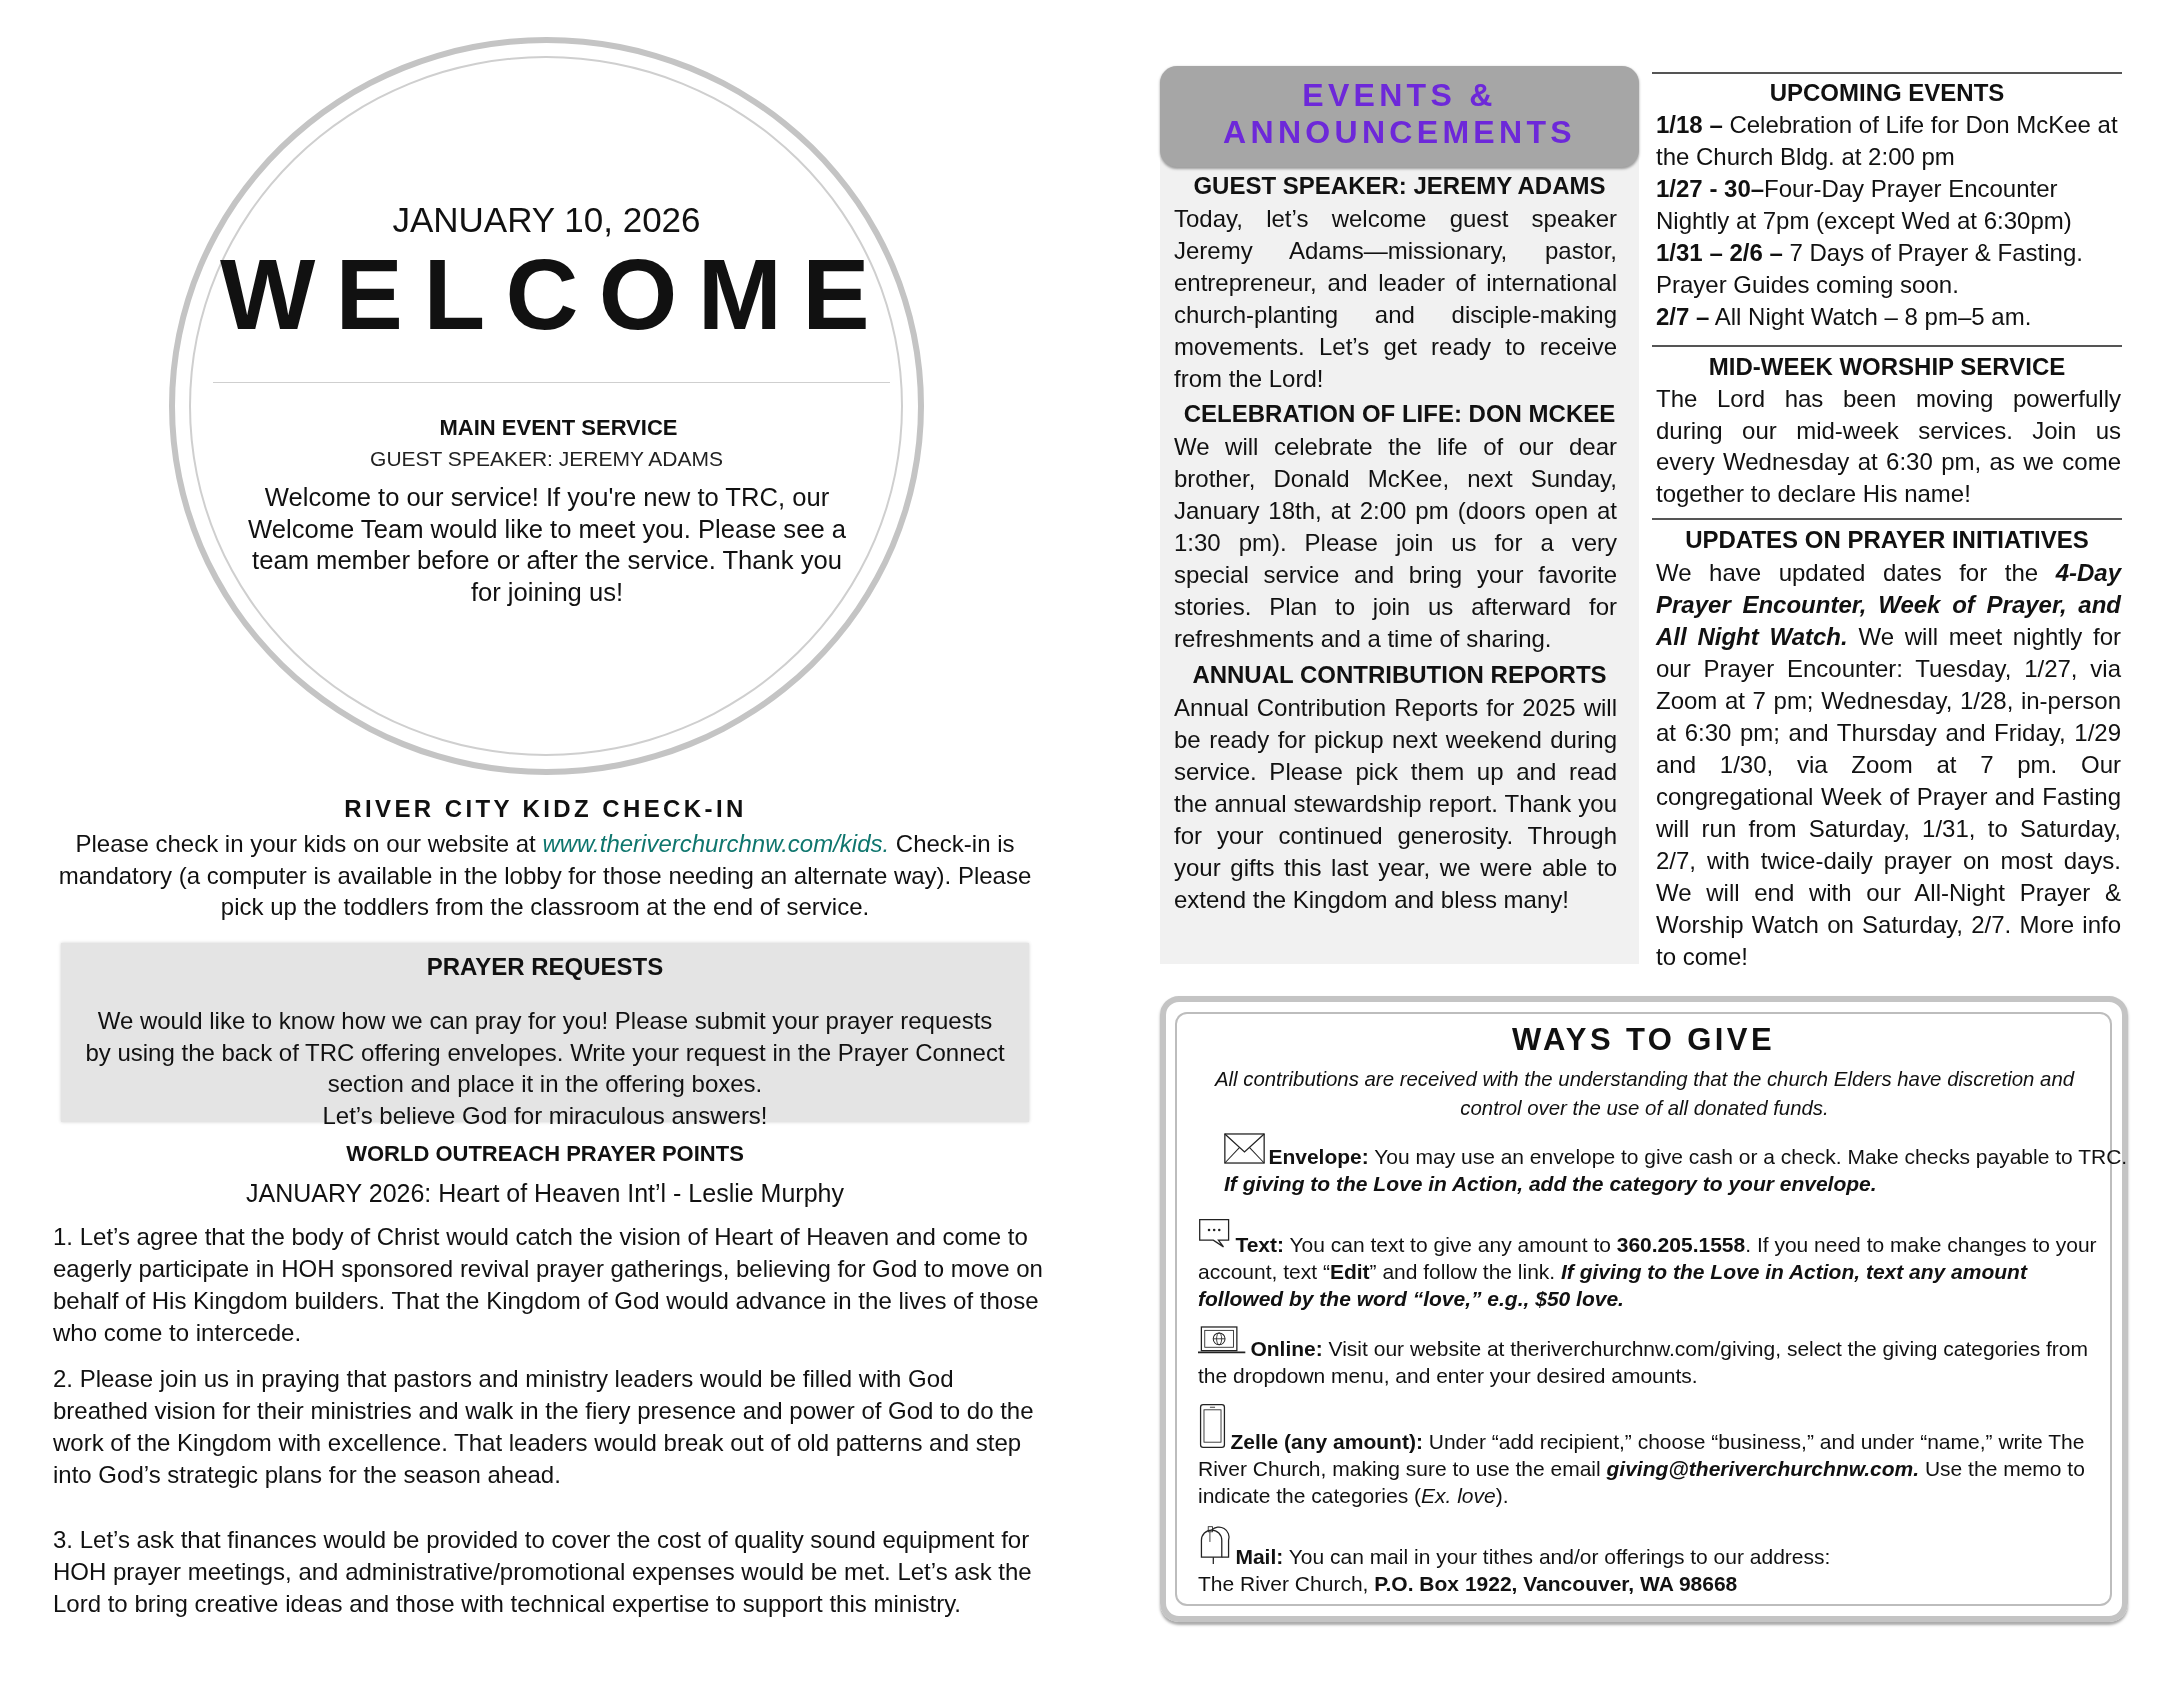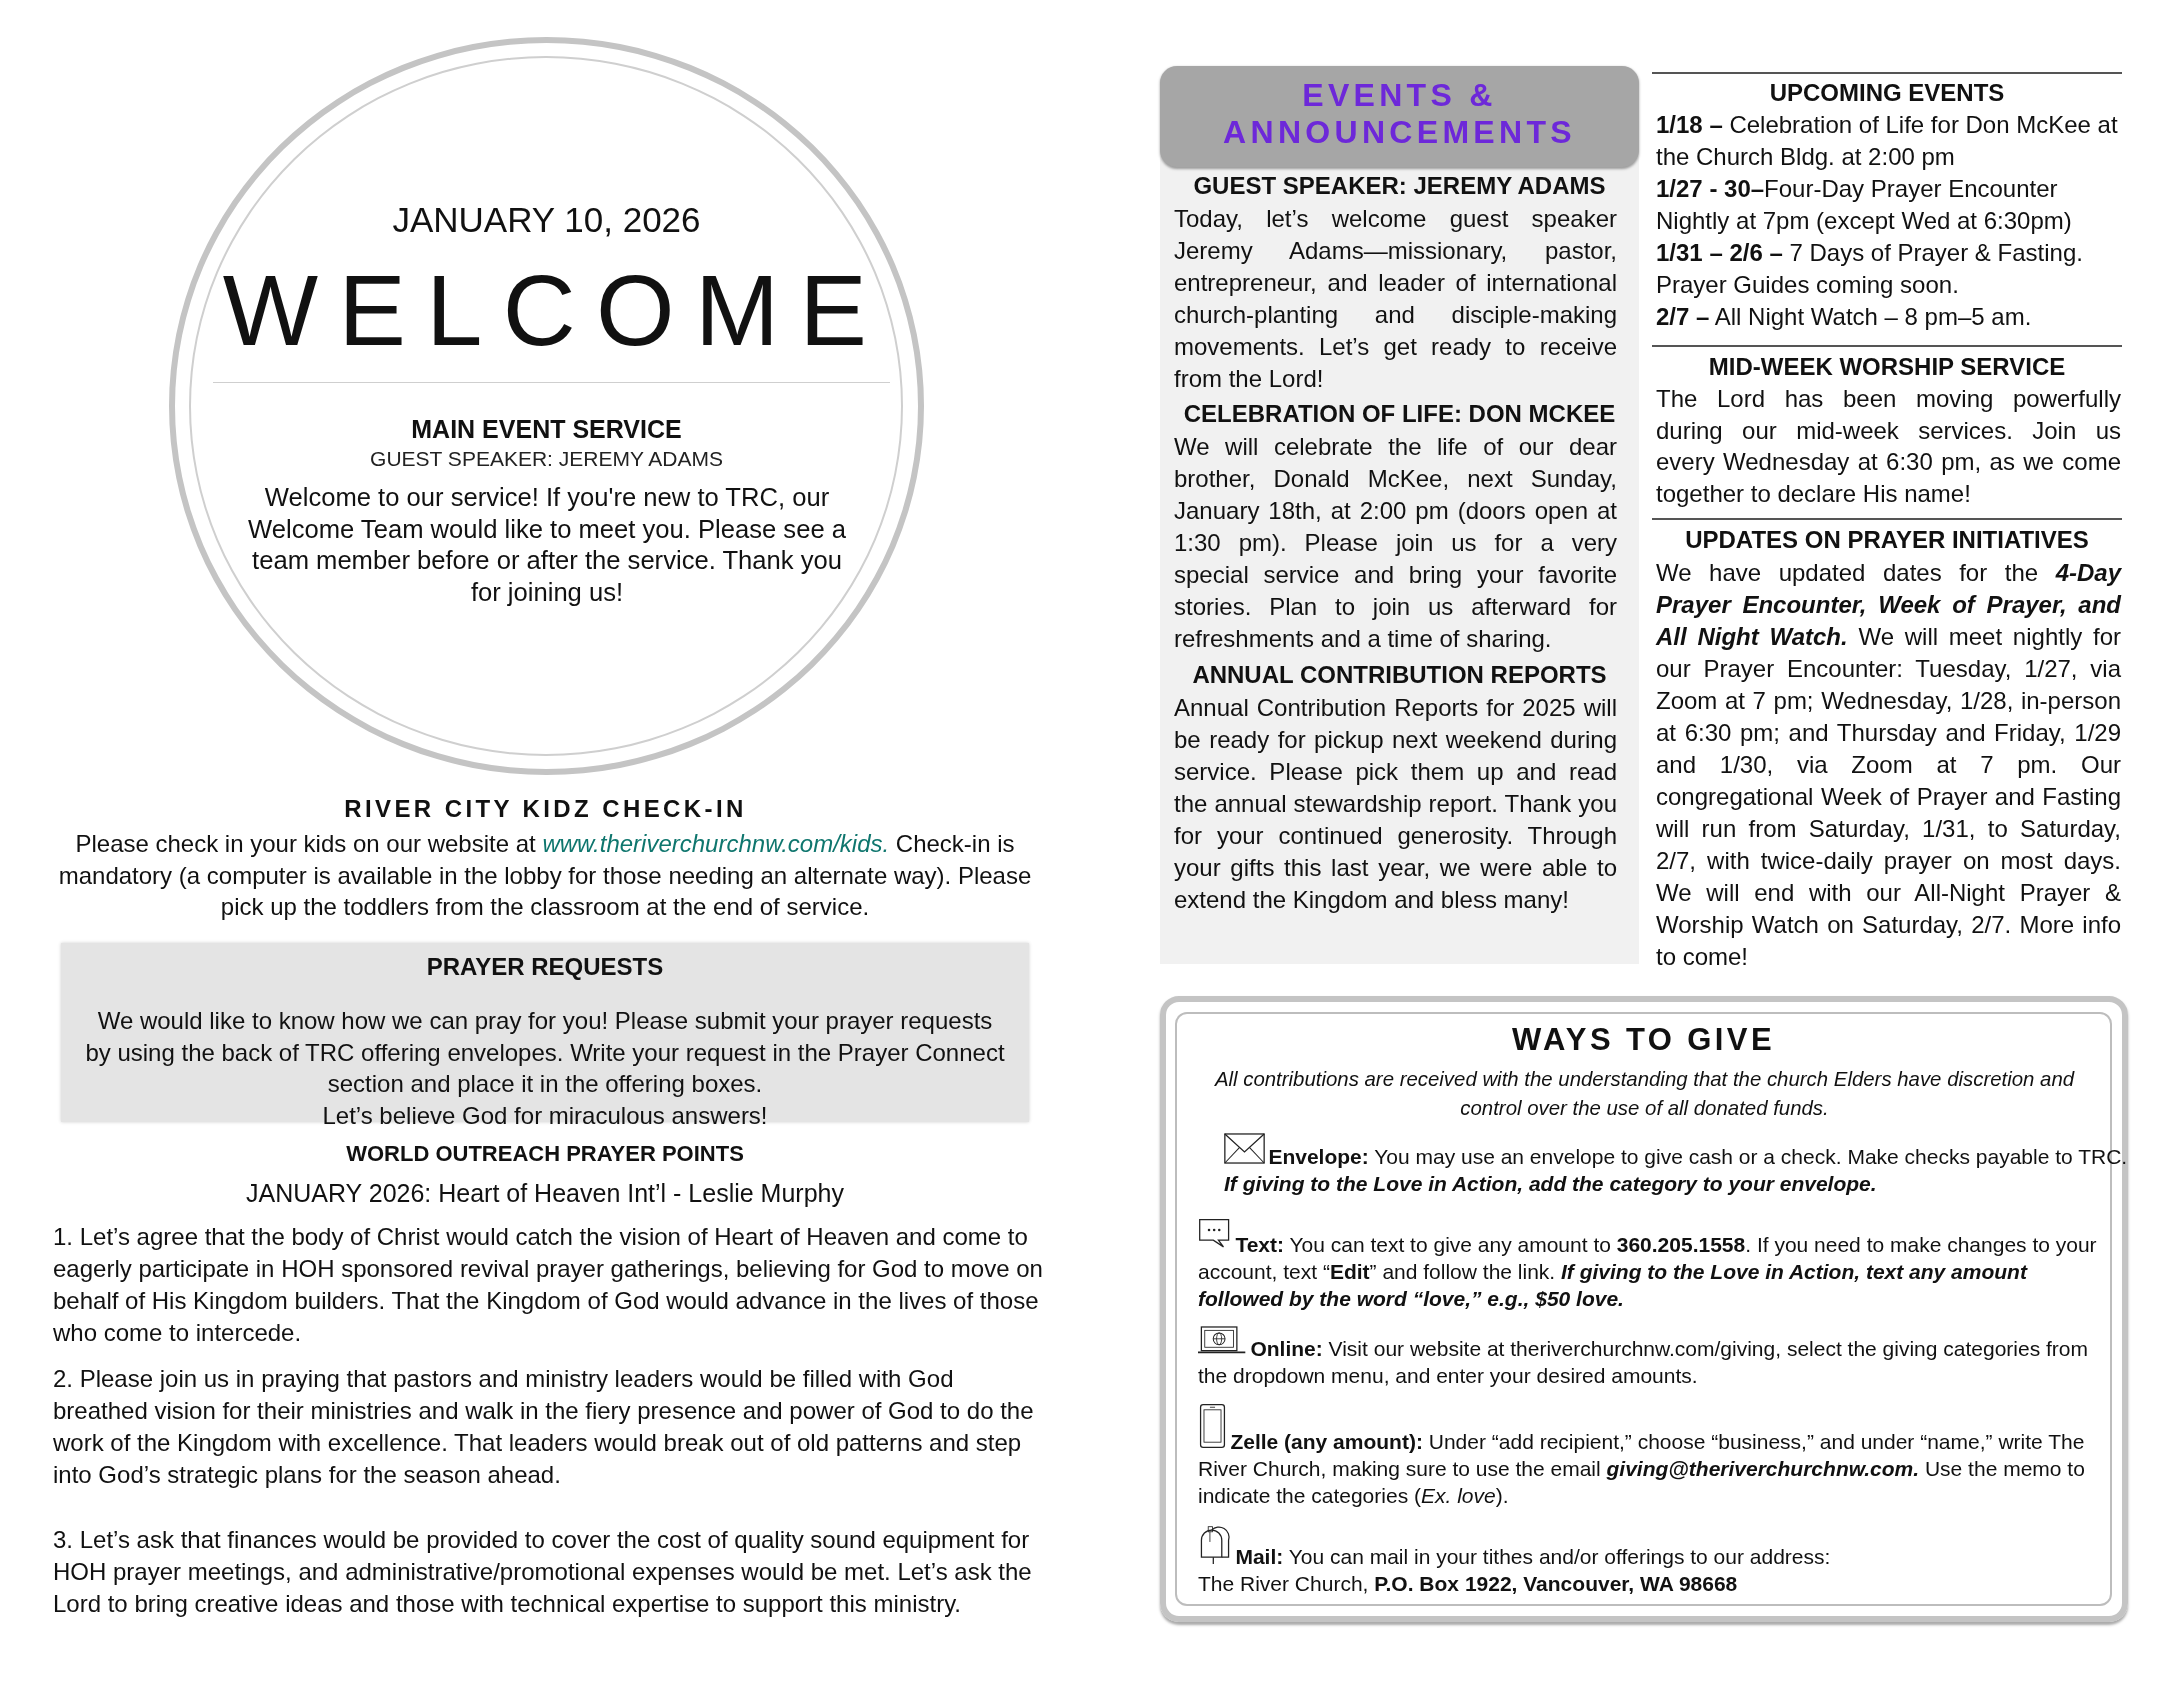--- a/index.html
+++ b/index.html
@@ -8,23 +8,23 @@
   .abs { position:absolute; }
   .center { text-align:center; }
   .just { text-align:justify; }
 
   
   #circle-outer { left:169px; top:37px; width:755px; height:738px; border-radius:50%;
     border:6.8px solid #c4c4c4; box-sizing:border-box; }
   #circle-inner { left:189px; top:56px; width:714px; height:700px; border-radius:50%;
     border:2.6px solid #cfcfcf; box-sizing:border-box; }
   #date { left:170px; top:200px; width:753px; font-size:35px; letter-spacing:0px; }
-  #welcome { left:170px; top:253px; width:753px; font-size:101px; letter-spacing:20.4px; font-weight:400; padding-left:17px; box-sizing:border-box;}
+  #welcome { left:170px; top:237px; width:753px; font-size:101px; letter-spacing:20.4px; font-weight:700; padding-left:17px; box-sizing:border-box;}
   #circle-rule { left:213px; top:382px; width:677px; height:0; border-top:1.7px solid #cfcfcf; }
-  #main-event-title { left:170px; top:415px; width:753px; font-size:25px; font-weight:700; }
+  #main-event-title { left:170px; top:415px; width:753px; font-size:22px; font-weight:700;padding-left:12px; }
   #main-event-sub { left:170px; top:447px; width:753px; font-size:21px; color:#222; }
   #main-event-body { left:247px; top:482px; width:600px; font-size:25.6px; line-height:31.5px; }
 
   
   #kidz-title { left:60px; top:795px; width:971px; font-size:24px; font-weight:700; letter-spacing:3.4px; }
   #kidz-body { left:51px; top:828px; width:988px; font-size:24px; line-height:31.5px; }
 
   
   #prayer-box { left:61px; top:943px; width:968px; height:179px; background:#e4e4e4; box-shadow:0 0 3.4px #d0d0d0; }
   #prayer-title { left:61px; top:953px; width:968px; font-size:24px; font-weight:700; }

